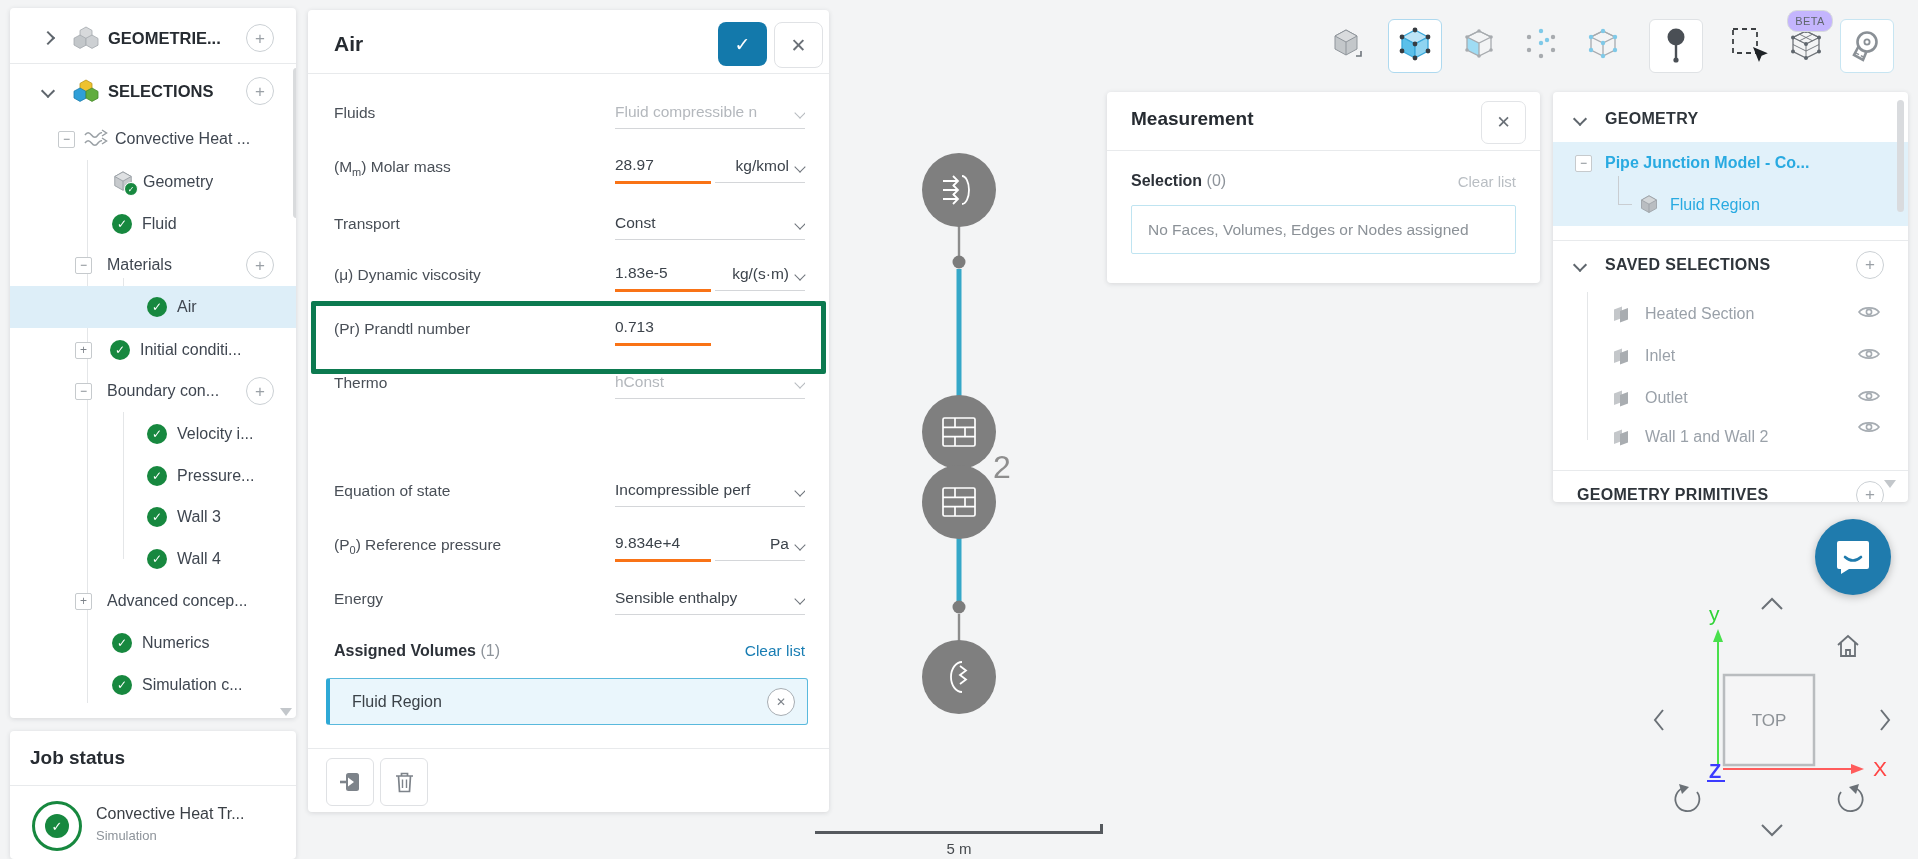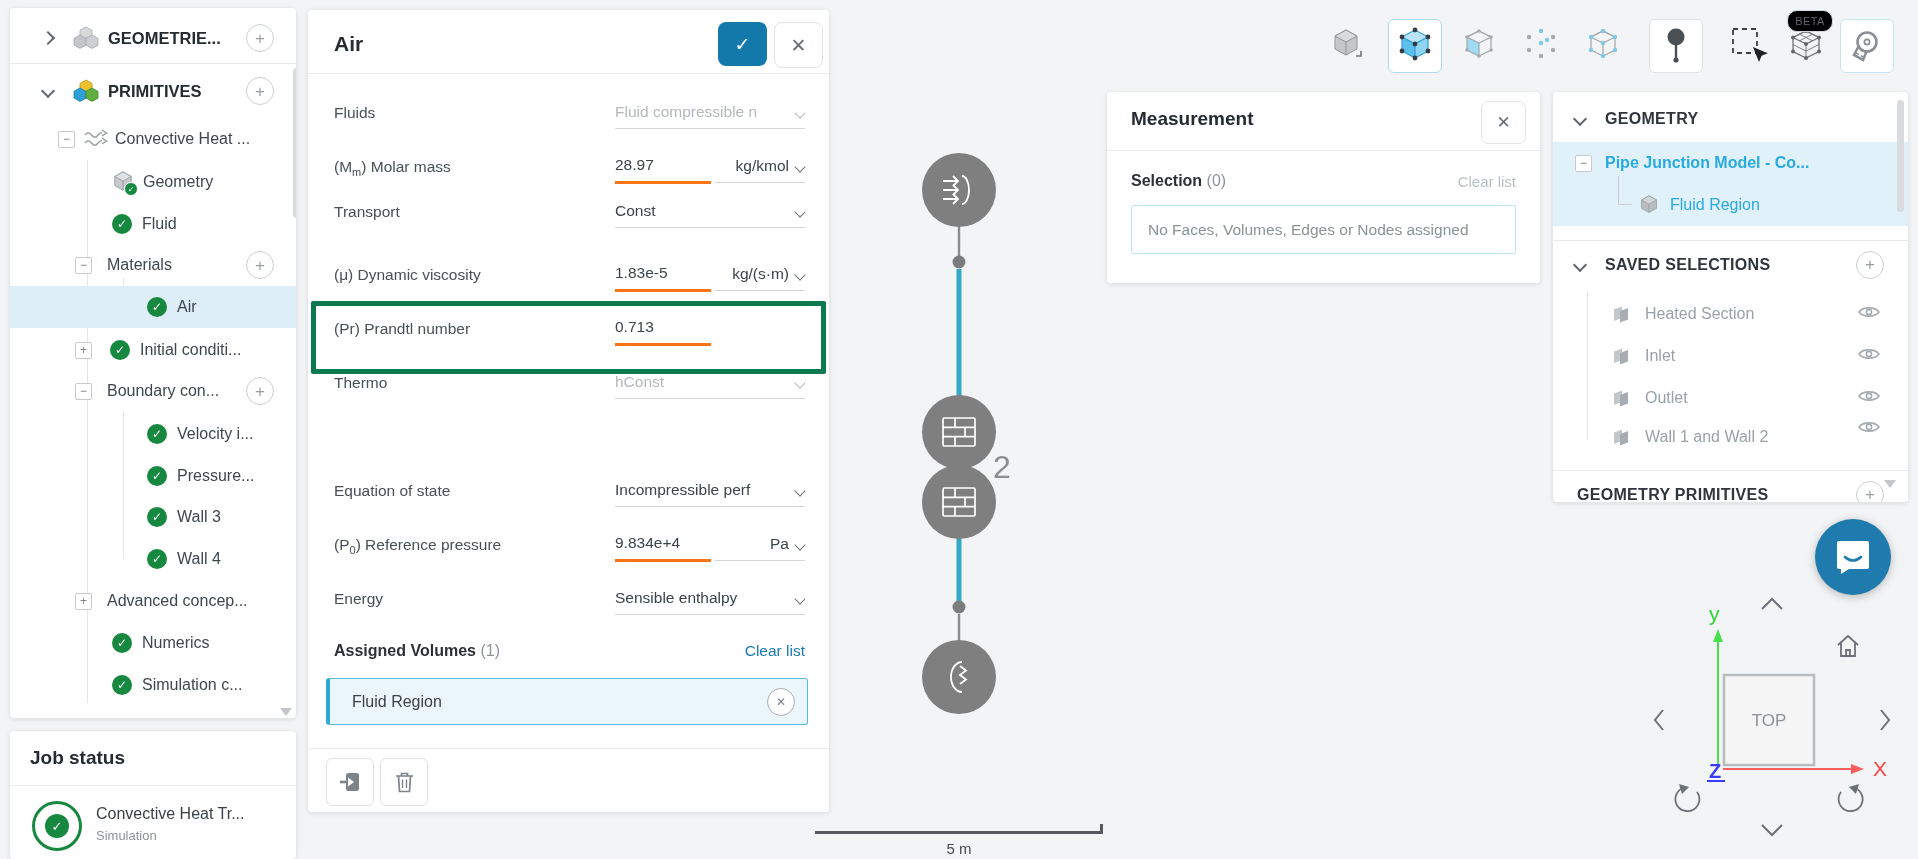--- a/index.html
+++ b/index.html
@@ -143,21 +143,21 @@
             <circle cx="18" cy="5" r="2"></circle>
             <circle cx="31" cy="11.5" r="2"></circle>
             <circle cx="31" cy="25.5" r="2"></circle>
             <circle cx="18" cy="32" r="2"></circle>
             <circle cx="5" cy="25.5" r="2"></circle>
             <circle cx="5" cy="11.5" r="2"></circle>
             <circle cx="18" cy="18" r="2"></circle>
           </g>
       </svg>
     </div>
-    <div style="position:absolute;left:1787px;top:10px;width:44px;height:20px;background:#000000;border:1px solid #d7dadd;border-radius:10px;display:flex;align-items:center;justify-content:center;font-size:11px;color:#5f666d;letter-spacing:.4px;z-index:3;">BETA</div>
+    <div style="position:absolute;left:1787px;top:10px;width:44px;height:20px;background:#c4b5fd;border:1px solid #d7dadd;border-radius:10px;display:flex;align-items:center;justify-content:center;font-size:11px;color:#5f666d;letter-spacing:.4px;z-index:3;">BETA</div>
     <div class="tb boxm" style="left:1840px">
       <svg width="38" height="38" viewBox="0 0 38 38">
         <circle cx="19" cy="15" r="9.5" fill="none" stroke="#8a9096" stroke-width="2.6"></circle>
         <circle cx="19" cy="15" r="2.6" fill="none" stroke="#8a9096" stroke-width="1.8"></circle>
         <path d="M10.5 19.5L6 28l9 5 3.5-8.5" fill="none" stroke="#8a9096" stroke-width="2.6"></path>
         <path d="M8 26l3 1.6M12.8 28.6l3 1.6" stroke="#8a9096" stroke-width="1.4"></path>
       </svg>
     </div>
   </div>
 
@@ -182,21 +182,21 @@
 
     <div class="trow" style="top:62px;padding-left:33px;">
       <span class="tchev down" style="margin-right:20px;"></span>
       <span class="ticon" style="margin-right:9px;">
         <svg width="26" height="25" viewBox="0 0 26 25">
             <path d="M13 1l6 3.4v6.8L13 14.6 7 11.2V4.4z" fill="#eec22f" stroke="#b99417" stroke-width=".8"></path>
             <path d="M7 9l6 3.4v6.8L7 22.4 1 19v-6.8z" fill="#2f9fd8" stroke="#1c7cab" stroke-width=".8"></path>
             <path d="M19 9l6 3.4v6.8L19 22.4 13 19v-6.8z" fill="#61ad3e" stroke="#478a2b" stroke-width=".8"></path>
           </svg>
       </span>
-      <span class="tlabel root">PRIMITIVES</span>
+      <span class="tlabel root">SELECTIONS</span>
       <span class="addbtn">+</span>
     </div>
 
     <div class="trow" style="top:110px;padding-left:48px;">
       <span class="expbox" style="margin-right:8px;">−</span>
       <span class="ticon" style="margin-right:6px;">
         <svg width="26" height="20" viewBox="0 0 26 20">
             <path d="M2 6q3-4.5 6.5 0t6.5 0q2-2.8 4-2.2" fill="none" stroke="#9aa0a5" stroke-width="1.5"></path>
             <path d="M19 1l4.5 3-4.5 3" fill="none" stroke="#9aa0a5" stroke-width="1.5"></path>
             <path d="M2 14q3-4.5 6.5 0t6.5 0q2-2.8 4-2.2" fill="none" stroke="#9aa0a5" stroke-width="1.5"></path>
@@ -302,21 +302,21 @@
 
     <div class="frow" style="top:77px;">
       <span class="flabel"><span>Fluids</span><sub></sub><span></span></span>
       <span class="fsel dis"><span>Fluid compressible n</span><span class="chev dis"></span></span>
     </div>
     <div class="frow" style="top:131px;">
       <span class="flabel"><span>(M</span><sub>m</sub><span>) Molar mass</span></span>
       <span class="fval">28.97</span>
       <span class="funit"><span style="margin-right:16px;">kg/kmol</span><span class="chev"></span></span>
     </div>
-    <div class="frow" style="top:176px;">
+    <div class="frow" style="top:188px;">
       <span class="flabel"><span>Transport</span><sub></sub><span></span></span>
       <span class="fsel"><span>Const</span><span class="chev"></span></span>
     </div>
     <div class="frow" style="top:239px;">
       <span class="flabel"><span>(μ) Dynamic viscosity</span><sub></sub><span></span></span>
       <span class="fval">1.83e-5</span>
       <span class="funit"><span style="margin-right:16px;">kg/(s·m)</span><span class="chev"></span></span>
     </div>
     <div class="frow" style="top:293px;">
       <span class="flabel"><span>(Pr) Prandtl number</span><sub></sub><span></span></span>

